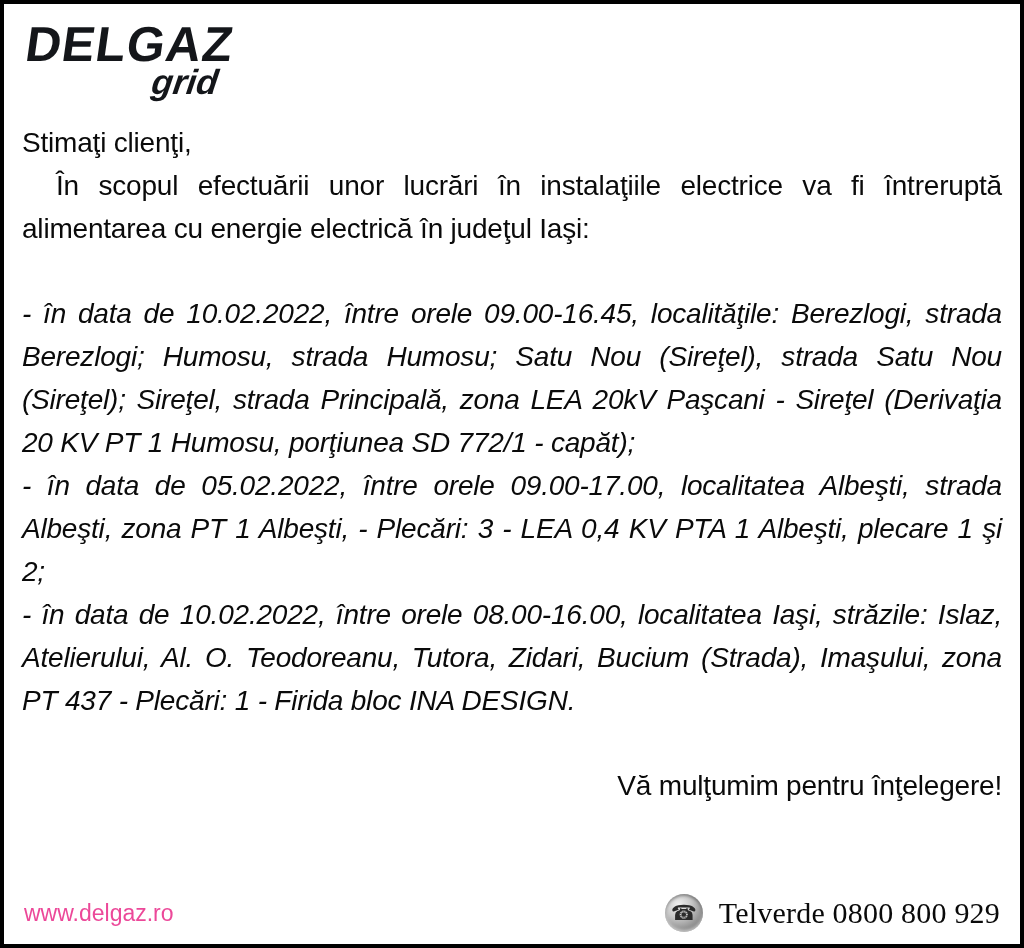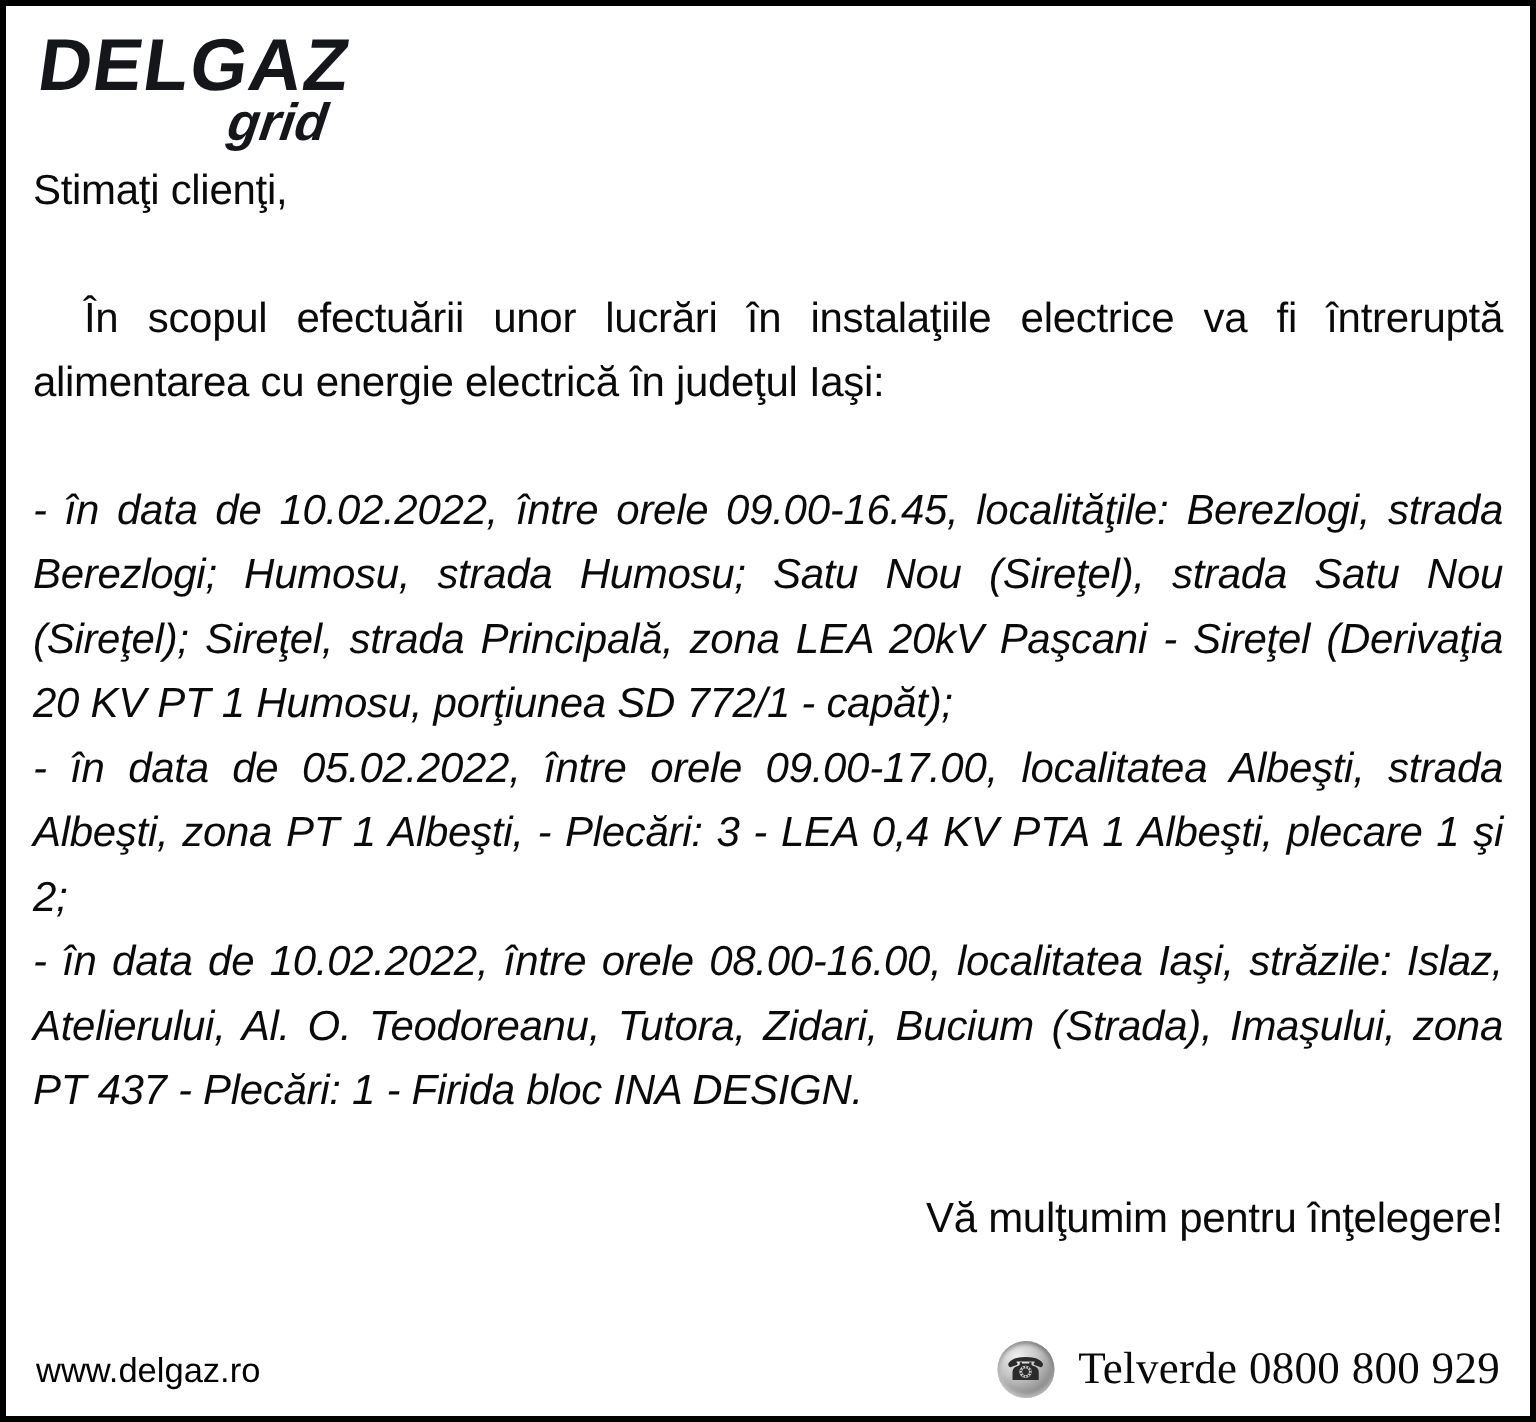--- a/index.html
+++ b/index.html
@@ -48,44 +48,43 @@
     color: #14161a;
     margin-top: -2px;
   }
   
   .bodytext {
     font-size: 28px;
     line-height: 43px;
     letter-spacing: -0.2px;
     margin: 0;
   }
-  .greeting { margin-top: 8px; }
+  .greeting { margin-top: 24px; }
   .intro {
-    margin-top: 42px;
     text-align: justify;
     text-indent: 34px;
   }
   .outages { margin-top: 42px; }
   .outage-item {
     text-align: justify;
     margin: 0;
     font-style: italic;
   }
   .closing { margin-top: 42px; text-align: right; }
   
   .footer {
     margin-top: auto;
     display: flex;
     align-items: center;
     justify-content: space-between;
     padding: 0 2px 4px 2px;
   }
   .website {
     font-size: 23px;
-    color: #000000;
+    color: #ec4899;
     text-decoration: none;
   }
   .phone {
     display: flex;
     align-items: center;
     gap: 16px;
   }
   .phone-icon {
     width: 38px;
     height: 38px;

